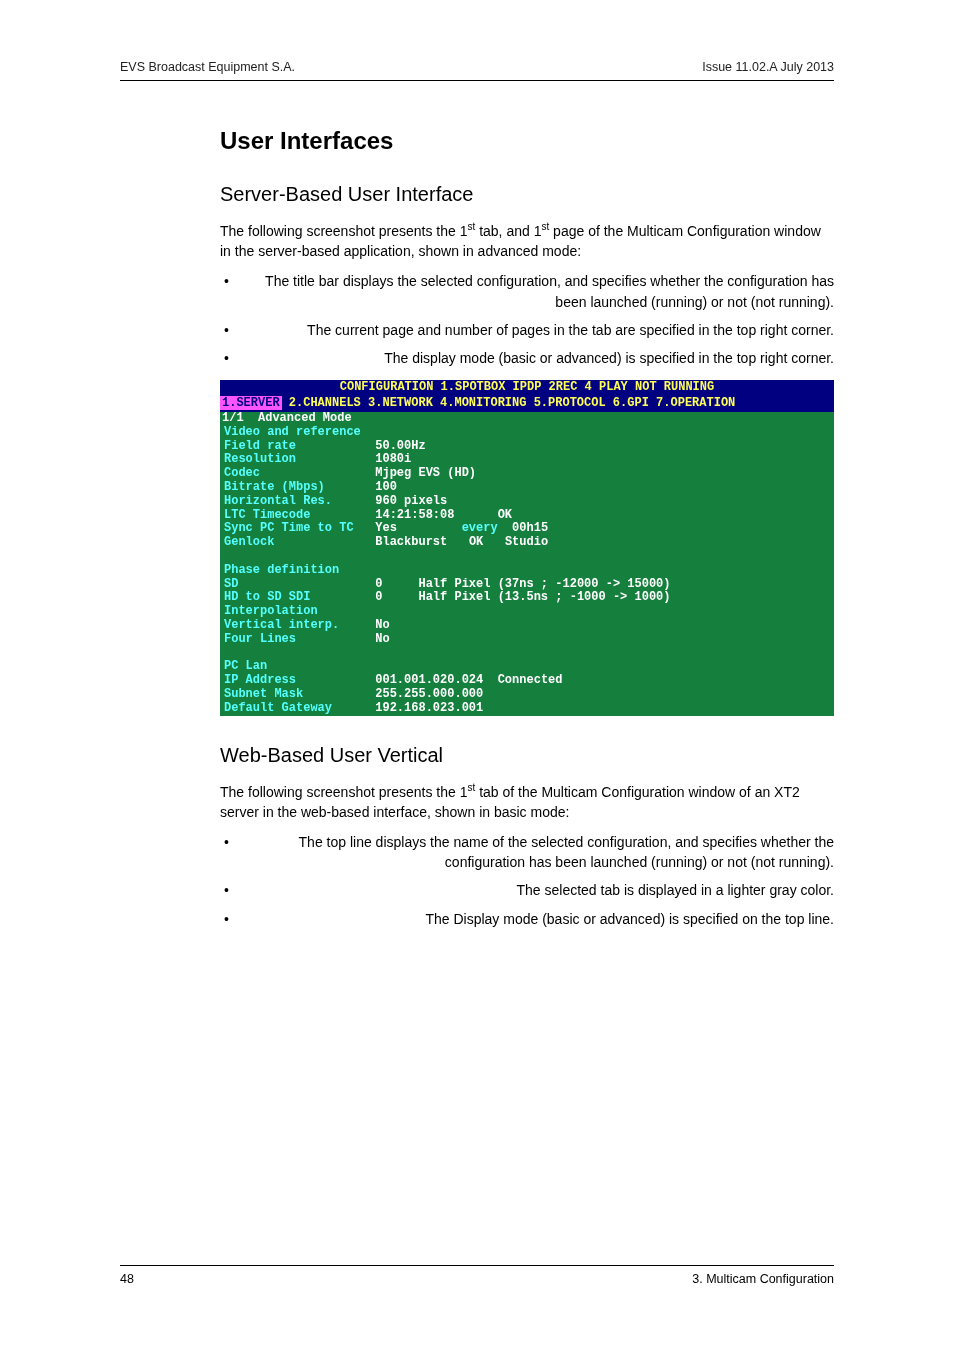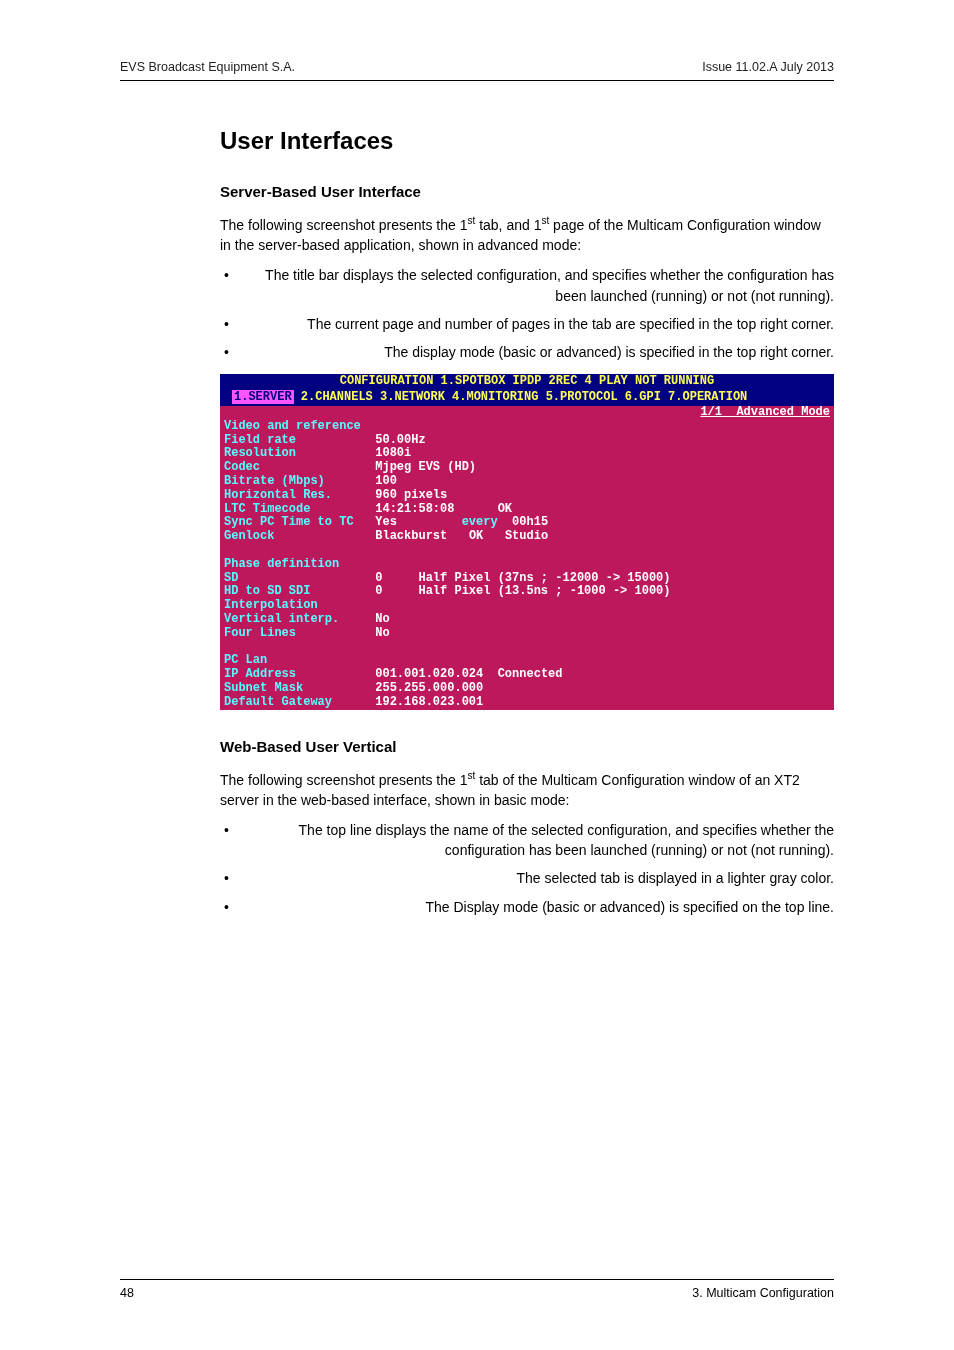--- a/index.html
+++ b/index.html
@@ -27,22 +27,22 @@
   }
   .content {
     margin-left: 100px;
   }
   .h1 {
     font-size: 24px;
     font-weight: bold;
     margin: 0 0 28px 0;
   }
   .h2 {
-    font-size: 15px;
-    font-weight: bold;
+    font-size: 20px;
+    font-weight: normal;
     margin: 28px 0 14px 0;
   }
   .para {
     font-size: 14px;
     line-height: 1.45;
     margin: 0 0 10px 0;
   }
   sup { font-size: 10px; vertical-align: super; }
   ul.bullets {
     list-style: none;
@@ -58,72 +58,70 @@
     text-align: right;
   }
   ul.bullets li::before {
     content: "•";
     position: absolute;
     left: 4px;
     top: 0;
   }
   .terminal {
     width: 100%;
-    background: #be185d;
+    background: #15803d;
     font-family: "Courier New", monospace;
     font-size: 12px;
     line-height: 1.15;
     font-weight: bold;
     color: #fff;
     box-sizing: border-box;
     padding: 0;
     margin: 8px 0 12px 0;
   }
   .t-title {
     background: #000080;
     text-align: center;
     color: #ffff55;
     padding: 1px 2px;
   }
   .t-tabs {
     background: #000080;
     color: #ffff55;
-    padding: 1px 12px;
+    padding: 1px 0;
     white-space: pre;
   }
   .t-tabs .sel {
     background: #ff55ff;
     color: #000080;
     padding: 0 2px;
   }
   .t-mode {
-    text-align: right;
     color: #fff;
     padding: 0 4px 0 2px;
     white-space: pre;
-    text-decoration: underline;
   }
   .t-body {
     padding: 0 12px 0 4px;
     white-space: pre;
     color: #fff;
   }
   .cyan { color: #55ffff; }
   .t-foot {
     background: #000080;
     color: #55ffff;
     padding: 1px 2px;
     display: flex;
     justify-content: space-between;
     white-space: pre;
   }
   .t-foot .key { color: #fff; }
   .footer {
     position: absolute;
-    bottom: 50px;
+    bottom: 64px;
     left: 120px;
     right: 120px;
     border-top: 1px solid #000;
     padding-top: 6px;
     display: flex;
     justify-content: space-between;
     font-size: 12.5px;
   }
 </style>
 </head>

